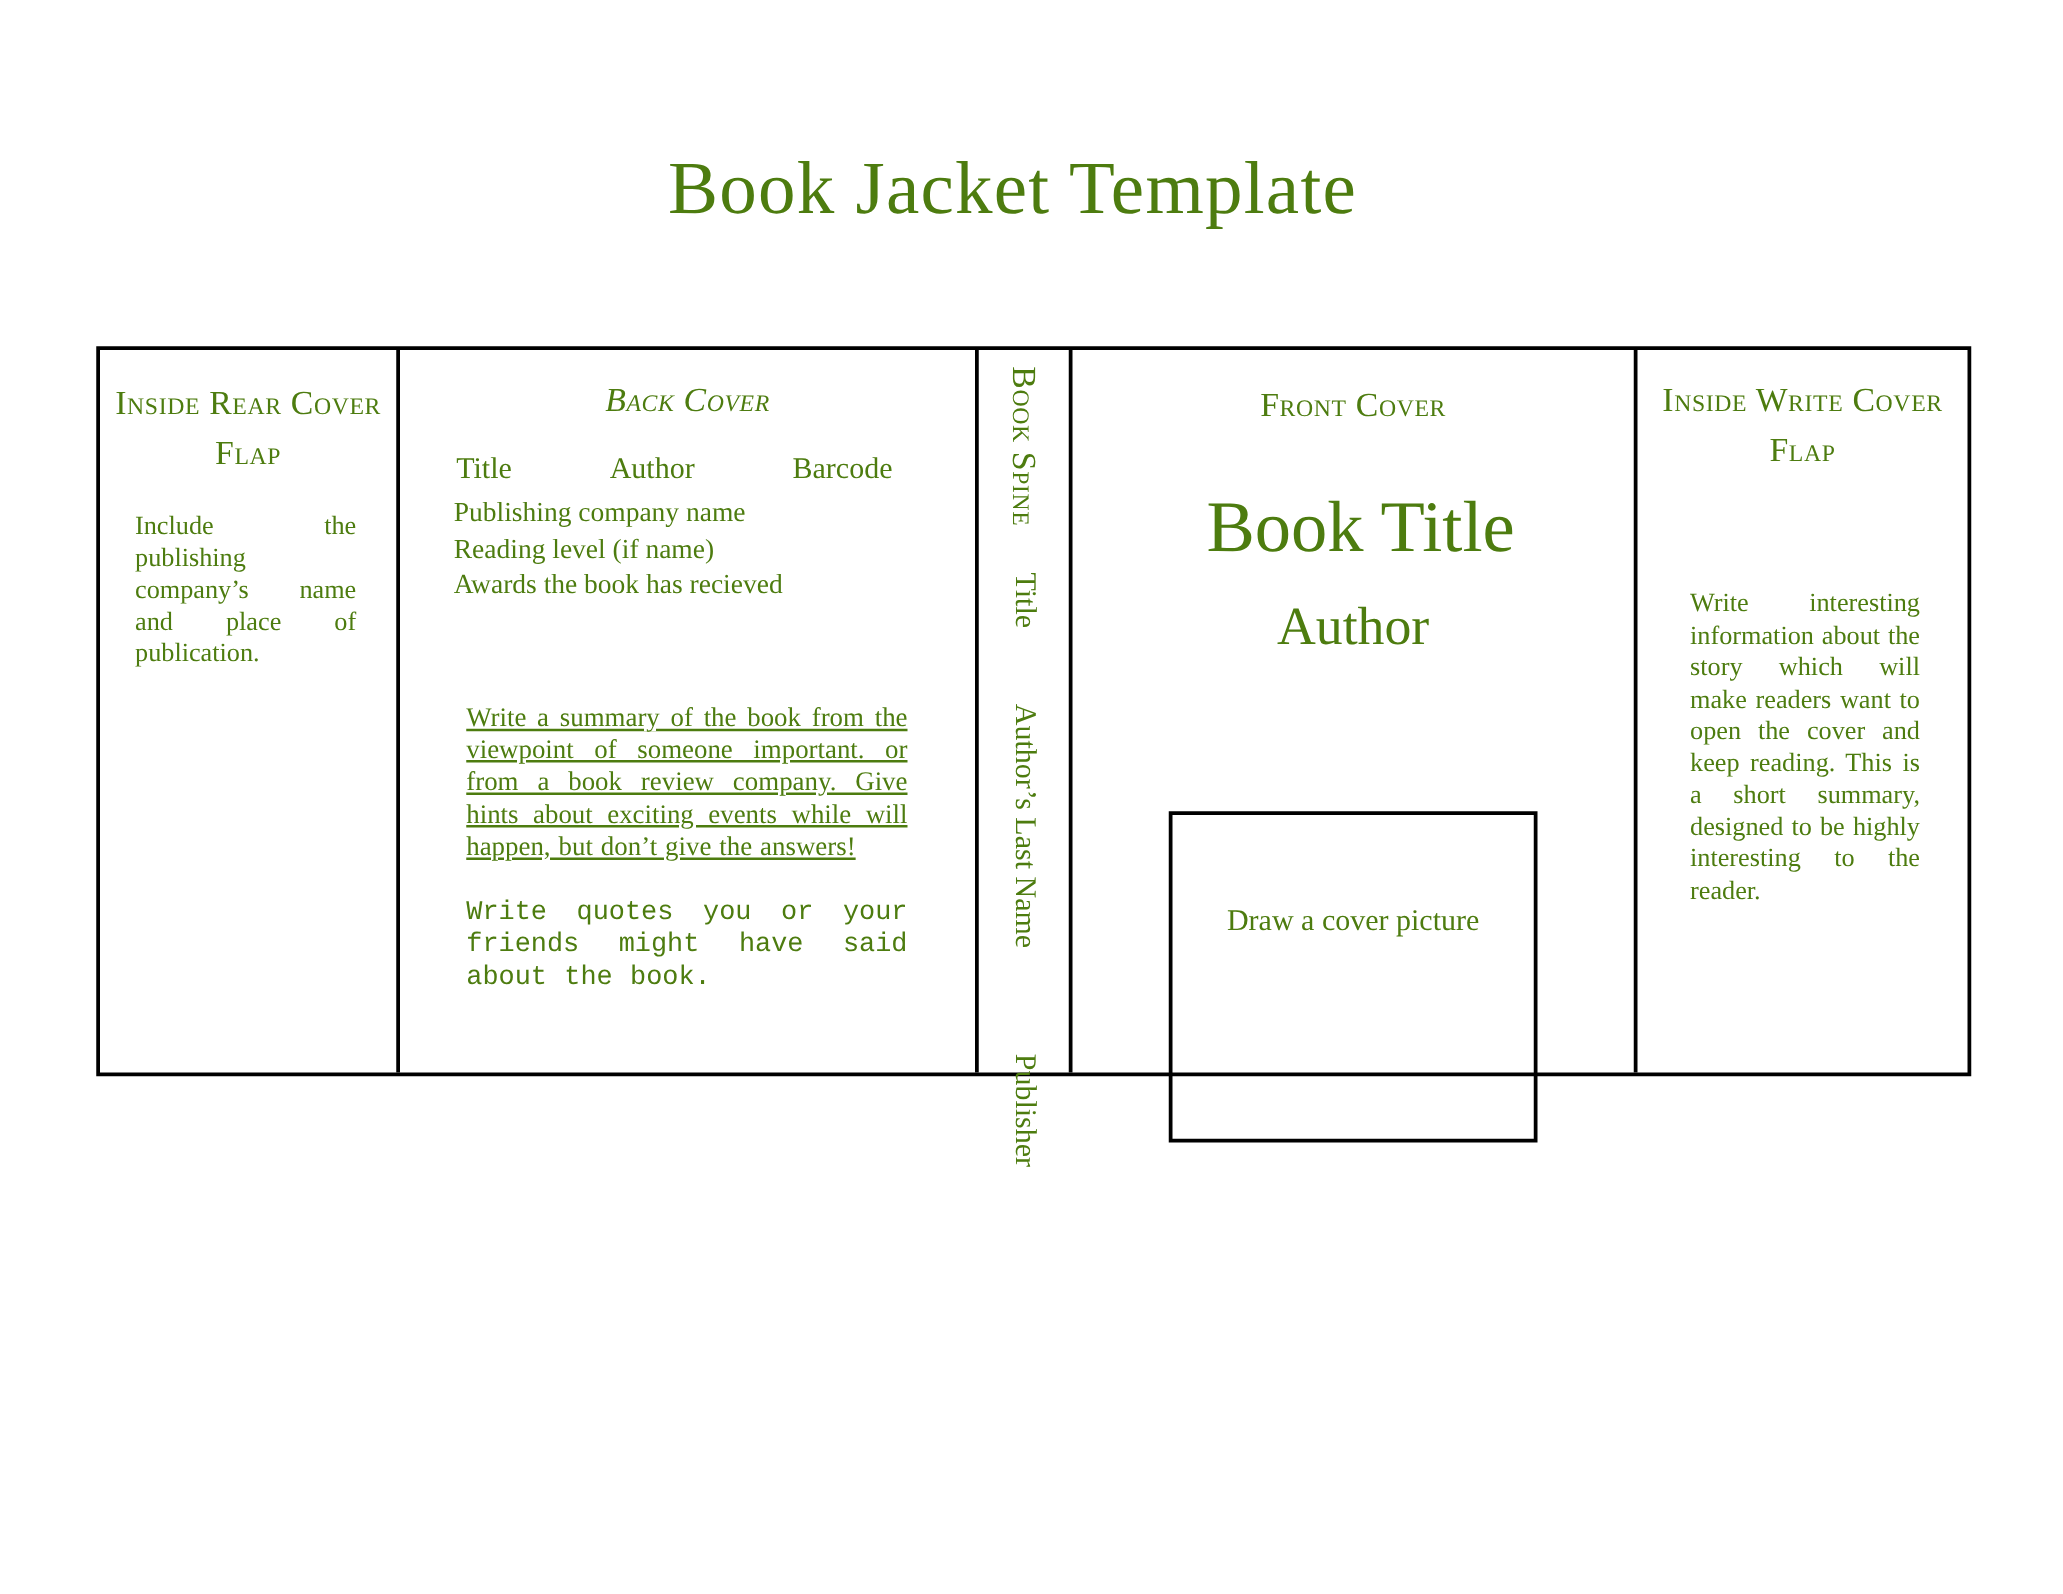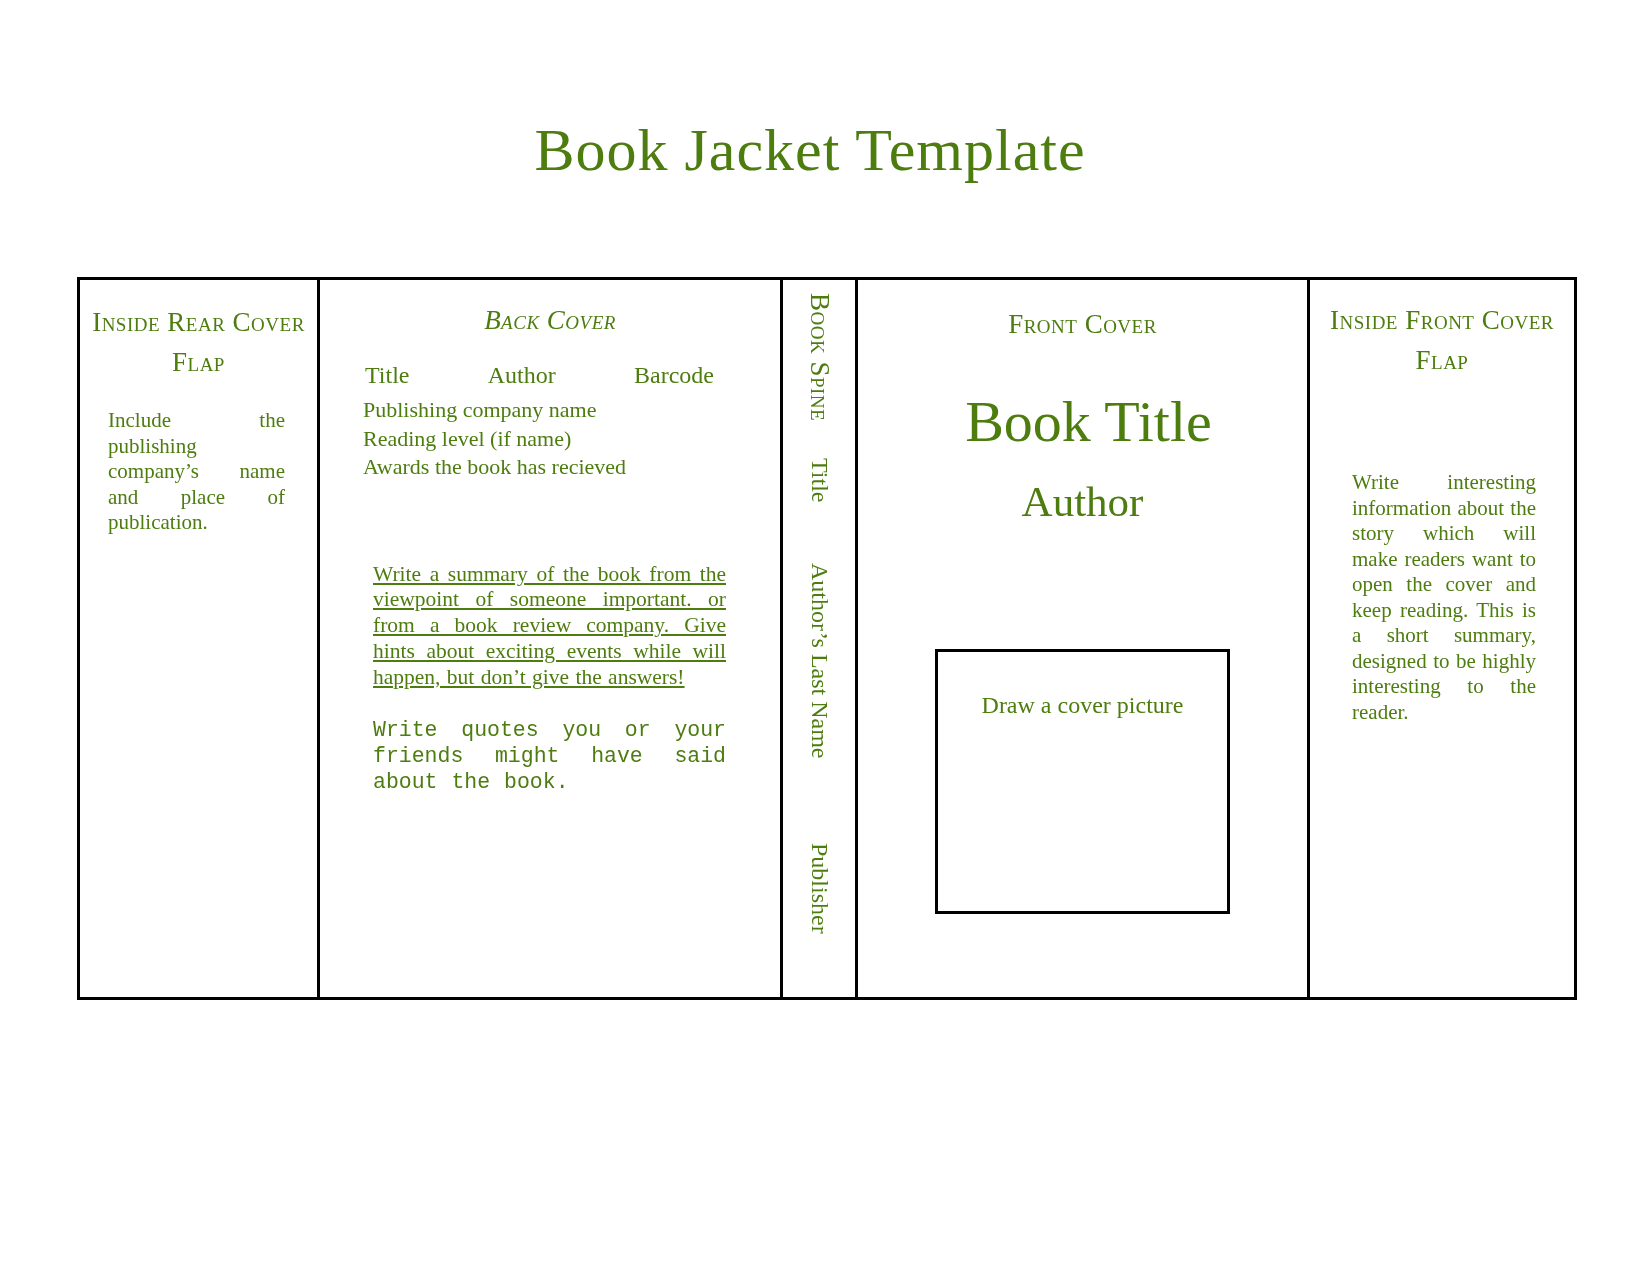--- a/index.html
+++ b/index.html
@@ -18,21 +18,21 @@
     top: 116px; left: 0; width: 1620px;
     margin: 0;
     font-size: 60px;
     font-weight: normal;
     text-align: center;
     letter-spacing: 1px;
   }
   .jacket {
     position: absolute;
     left: 77px; top: 277px;
-    width: 1500px; height: 723px;
+    width: 1500px; height: 584px;
     border: 3px solid #000;
     display: flex;
     background: #fff;
   }
   .panel { height: 100%; border-right: 3px solid #000; position: relative; }
   .p1 { width: 240px; }
   .p2 { width: 463px; }
   .p3 { width: 75px; }
   .p4 { width: 452px; }
   .p5 { flex: 1; border-right: none; }
@@ -116,21 +116,21 @@
     margin-top: 28px;
     font-size: 43px;
     line-height: 50px;
     text-align: center;
   }
   .picture-box {
     width: 295px; height: 265px;
     margin: 122px auto 0;
     border: 3px solid #000;
     text-align: center;
-    padding-top: 40px;
+    padding-top: 72px;
     font-size: 24px;
   }
 </style>
 </head>
 <body>
 
 <div class="sheet">
 
   <h1 class="page-title">Book Jacket Template</h1>
 
@@ -167,18 +167,18 @@
     <section class="panel p4">
       <h2 class="panel-heading">Front Cover</h2>
       <div class="book-title">Book Title</div>
       <div class="book-author">Author</div>
       <div class="picture-box">
         <span>Draw a cover picture</span>
       </div>
     </section>
 
     <section class="panel p5">
-      <h2 class="panel-heading">Inside Front Cover Flap</h2>
+      <h2 class="panel-heading">Inside Write Cover Flap</h2>
       <p class="flap-text">Write interesting information about the story which will make readers want to open the cover and keep reading. This is a short summary, designed to be highly interesting to the reader.</p>
     </section>
 
   </div>
 </div>
 
 </body></html>

